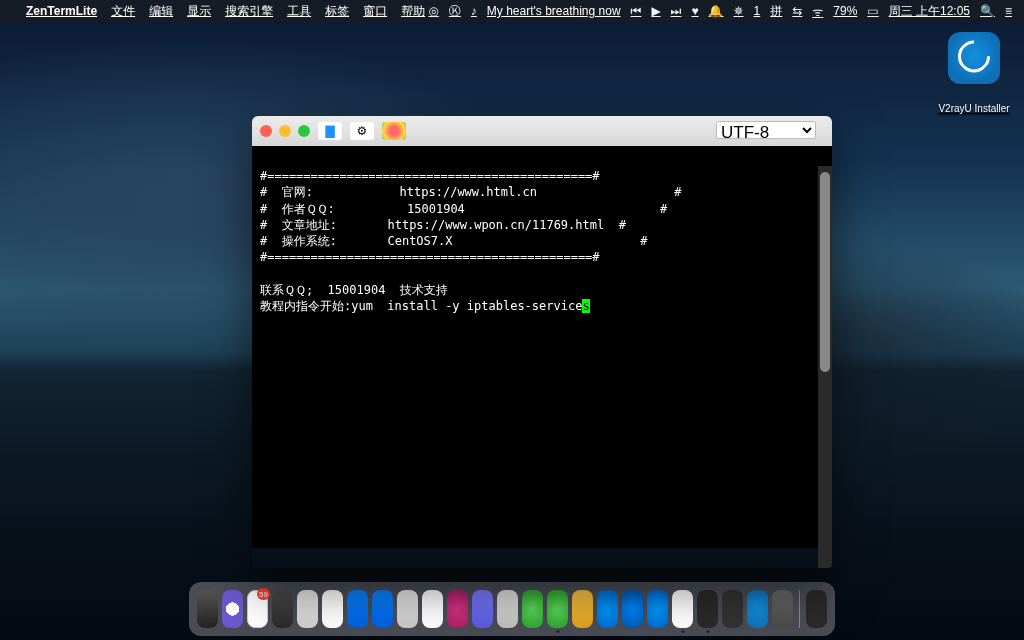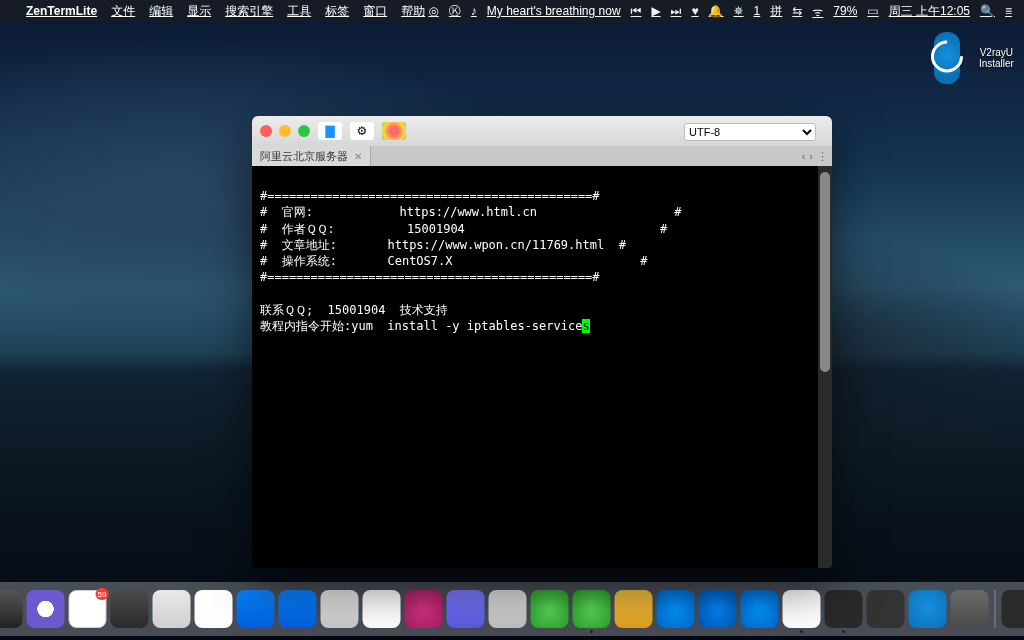--- a/index.html
+++ b/index.html
@@ -21,55 +21,55 @@
   position: relative; height: 22px; background: rgba(30,30,30,0.6); backdrop-filter: blur(8px);
   display: flex; align-items: center; color: #fff; font-size: 12px; z-index: 10; text-decoration: underline;
 }
 .menubar .left { display:flex; align-items:center; gap:14px; padding-left:12px; }
 .menubar .apple { font-size:14px; }
 .menubar .appname { font-weight:600; }
 .menubar .right { margin-left:auto; display:flex; align-items:center; gap:10px; padding-right:12px; }
 .menubar .ico { font-size:12px; opacity:.95; }
 
 .desktop-icons { position:absolute; right:10px; top:32px; width:80px; display:flex; flex-direction:column; gap:18px; z-index:5;}
-.di { display:flex; flex-direction:row; align-items:center; gap:19px; cursor:pointer;}
+.di { display:flex; flex-direction:column; align-items:center; gap:19px; cursor:pointer;text-decoration:underline;}
 .di .thumb { width:54px; height:38px; border-radius:4px; background:#1a2a3a; border:1px solid #444; position:relative;}
 .di .thumb.blue { background: radial-gradient(circle at 50% 45%, #1590e0 0%, #0d6fb5 70%); border:none; border-radius:12px; width:52px; height:52px;}
 .di .thumb.blue::after{content:"";position:absolute;left:50%;top:50%;transform:translate(-50%,-55%);width:26px;height:26px;border:3px solid #fff;border-top-color:transparent;border-radius:50% 50% 50% 50%;transform:translate(-50%,-55%) rotate(45deg);}
 .di .thumb.rec { background:#fff;}
 .di .thumb.shot { background:#222;}
 .di .thumb.shot::after{content:"";position:absolute;inset:4px;background:linear-gradient(135deg,#2a5a8a,#163a5a);}
 .di .lbl { color:#fff; font-size:10px; text-align:center; text-shadow:0 1px 2px #000; line-height:1.15; max-width:78px;}
 
 .window {
   position:absolute; left:252px; top:116px; width:580px; height:452px;
   border-radius:6px 6px 4px 4px; overflow:hidden; box-shadow:0 18px 50px rgba(0,0,0,.55);
   z-index:8;
 }
 .titlebar { height:30px; background:linear-gradient(#ececec,#d7d7d7); display:flex; align-items:center; padding:0 8px; gap:8px; }
 .traffic { display:flex; gap:7px; }
 .traffic span { width:12px; height:12px; border-radius:50%; display:block;}
 .t-close{background:#ff5f57;} .t-min{background:#ffbd2e;} .t-max{background:#28c840;}
 .tb-ico { width:24px; height:18px; border-radius:3px; background:#fff; display:flex; align-items:center; justify-content:center; font-size:12px;}
 .tb-ico.blue{color:#1e90ff;} .tb-ico.orange{background:radial-gradient(circle,#ff6b6b 30%,#ffd93d 70%,#6bcb77 100%);}
 .encoding { margin-left:auto; margin-right:8px;}
-.encoding select { width:132px; height:18px; font-size:11px; border:1px solid #bbb; border-radius:3px; background:#fff;}
+.encoding select { width:100px; height:18px; font-size:17px; border:1px solid #bbb; border-radius:3px; background:#fff;}
 
 .tabbar { height:20px; background:#c8c8c8; display:flex; align-items:stretch; font-size:11px;}
 .tab { background:#d9d9d9; padding:2px 8px; border-right:1px solid #aaa; display:flex; align-items:center; gap:6px; color:#333;}
 .tab .x{color:#888; font-size:10px;}
 .scroll-dots{ margin-left:auto; display:flex; align-items:center; padding:0 4px; gap:4px; color:#666;}
 
 .terminal { background:#000; color:#fff; height:calc(100% - 50px); padding:6px 8px; font-family:"Menlo","Consolas",monospace; font-size:12px; line-height:1.35; white-space:pre; position:relative;}
 .terminal .cursor { background:#0f0; color:#000;}
 .term-scroll { position:absolute; right:0; top:50px; bottom:0; width:14px; background:#2a2a2a;}
 .term-scroll .thumb{ position:absolute; left:2px; right:2px; top:6px; height:200px; background:#888; border-radius:5px;}
 
 .dock { position:absolute; left:50%; transform:translateX(-50%); bottom:4px; height:54px; padding:4px 8px; background:rgba(200,200,210,.35); border-radius:12px; display:flex; align-items:center; gap:4px; backdrop-filter:blur(10px);}
-.dock .app { width:38px; height:38px; border-radius:8px; position:relative; cursor:pointer;}
+.dock .app { width:21px; height:38px; border-radius:8px; position:relative; cursor:pointer;}
 .dock .sep { width:1px; height:38px; background:rgba(255,255,255,.35); margin:0 2px;}
 .dock .dot::after{content:"";position:absolute;left:50%;bottom:-5px;transform:translateX(-50%);width:3px;height:3px;border-radius:50%;background:#222;} .c2{background:linear-gradient(#555,#222);}
 .c3{background:radial-gradient(circle,#fff 30%,#6a5acd 31%,#6a5acd 100%);} .c4{background:#fff;border:1px solid #ccc;}
 .c5{background:linear-gradient(#4a4a4a,#2a2a2a);} .c6{background:linear-gradient(#e8e8e8,#d0d0d0);}
 .c7{background:#fff;} .c8{background:linear-gradient(#0a84ff,#0060df);}
 .c11{background:linear-gradient(#e8e8e8,#c8c8c8);} .c12{background:#fff;} .c14{background:radial-gradient(circle,#d63384,#a61e62);}
 .c15{background:linear-gradient(#7b7bff,#5a5ae0);} .c16{background:linear-gradient(#e0e0e0,#c0c0c0);}
 .c17{background:radial-gradient(circle,#5bd65b,#2aa02a);} .c20{background:radial-gradient(circle,#08f,#05a);}
 .c21{background:radial-gradient(circle,#09f,#06c);} .c22{background:linear-gradient(#f5c242,#e0a020);}
 .c24{background:#fff;} .c25{background:#2a2a2a;} .c26{background:#333;}
@@ -132,31 +132,20 @@
       <span class="t-min"></span>
       <span class="t-max"></span>
     </div>
     <div class="tb-ico blue">▇</div>
     <div class="tb-ico">⚙</div>
     <div class="tb-ico orange"></div>
     <div class="encoding">
       <select><option>UTF-8</option></select>
     </div>
   </div>
-  <div class="tabbar">
-    <div class="tab">
-      <span>阿里云北京服务器</span>
-      <span class="x">✕</span>
-    </div>
-    <div class="scroll-dots">
-      <span>‹</span>
-      <span>›</span>
-      <span>⋮</span>
-    </div>
-  </div>
   <div class="terminal"><span></span>
 <span>#=============================================#</span>
 <span>#  官网:            https://www.html.cn                   #</span>
 <span>#  作者ＱＱ:          15001904                           #</span>
 <span>#  文章地址:       https://www.wpon.cn/11769.html  #</span>
 <span>#  操作系统:       CentOS7.X                          #</span>
 <span>#=============================================#</span>
 <span></span>
 <span>联系ＱＱ;  15001904  技术支持</span>
 <span>教程内指令开始:yum  install -y iptables-service</span><span class="cursor">s</span></div>

